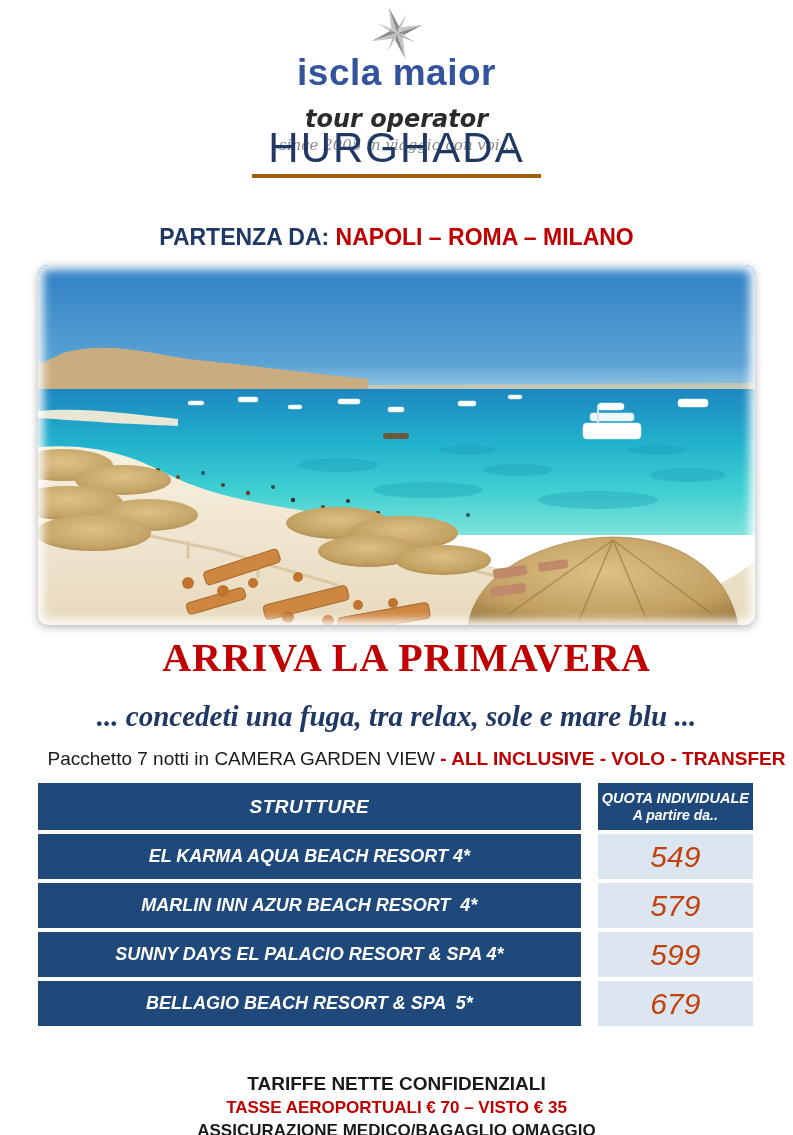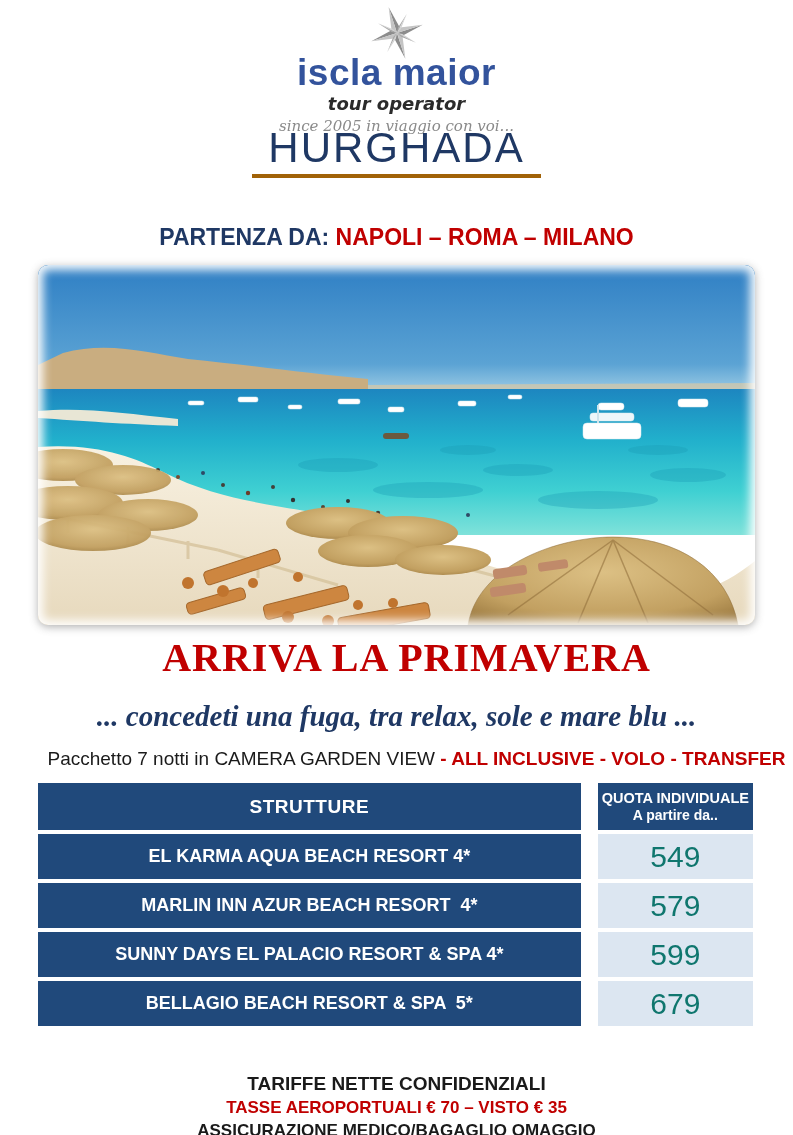--- a/index.html
+++ b/index.html
@@ -6,21 +6,21 @@
   body { background:#ffffff; }
   .page {
     position:relative; width:793px; height:1135px; margin:0 auto;
     background:#ffffff; overflow:hidden;
     font-family:"Liberation Sans", sans-serif;
   }
   
   .logo-block { position:absolute; top:6px; left:0; right:0; text-align:center; }
   .logo-star { display:block; margin:0 auto; width:56px; height:54px; }
   .brand { font-size:37px; font-weight:bold; color:#33539C; letter-spacing:.5px; line-height:1.0; margin-top:-6px; }
-  .tagline { font-size:18px; font-style:italic; color:#2b2b2b; margin-top:2px; font-weight:bold; font-family:"DejaVu Sans", sans-serif;}
+  .tagline { font-size:24px; font-style:italic; color:#2b2b2b; margin-top:14px; font-weight:bold; font-family:"DejaVu Sans", sans-serif;}
   .since { font-size:15px; font-style:italic; color:#8a8a8a; margin-top:3px; font-family:"DejaVu Serif", serif; }
   
   .title-block { position:absolute; top:126px; left:0; right:0; text-align:center; }
   .city-title {
     display:inline-block; font-size:42px; color:#1F3864; letter-spacing:2px;
     line-height:1.05; padding:0 16px 4px 16px; border-bottom:4px solid #a16207;
   }
   .partenza { position:absolute; top:224px; left:0; right:0; text-align:center; font-size:23px; font-weight:bold; }
   .partenza .lbl { color:#1F3864; }
   .partenza .cities { color:#C00000; }
@@ -42,36 +42,36 @@
   }
   .subheadline {
     position:absolute; top:700px; left:0; right:0; text-align:center;
     font-family:"Liberation Serif", serif; font-weight:bold; font-style:italic;
     font-size:29px; color:#1F3864;
   }
   .package { position:absolute; top:748px; left:0; right:0; text-align:center; font-size:19px; color:#1a1a1a;margin-left:40px; }
   .package .hl { color:#C00000; font-weight:bold; }
   
   .price-table { position:absolute; top:783px; left:38px; width:715px; display:flex; flex-direction:column; gap:4px; }
-  .t-row { display:flex; gap:1px; }
+  .t-row { display:flex; gap:1px;font-style:italic; }
   .c-left {
     width:552px; background:#20497B; color:#ffffff; display:flex;
     align-items:center; justify-content:center; text-align:center;
   }
   .c-right {
     width:158px; display:flex; align-items:center; justify-content:center; text-align:center;margin-left:16px;
   }
   .t-head { height:47px; }
   .t-head .c-left { font-size:19px; font-weight:bold; letter-spacing:.5px; }
   .t-head .c-right { background:#20497B; color:#ffffff; flex-direction:column; font-weight:bold; line-height:1.15; }
   .t-head .c-right .l1 { font-size:14.5px; }
   .t-head .c-right .l2 { font-size:14px; }
   .t-body-row { height:45px; }
   .t-body-row .c-left { font-size:18px; font-weight:bold; white-space:pre-wrap; }
-  .t-body-row .c-right { background:#DCE6F1; color:#0f766e; font-size:30px; }
+  .t-body-row .c-right { background:#DCE6F1; color:#c2410c; font-size:30px; }
   
   .footer { position:absolute; top:1056px; left:0; right:0; text-align:center; font-weight:bold;margin-top:17px; }
   .footer .f1 { font-size:19px; color:#1a1a1a; }
   .footer .f2 { font-size:17px; color:#C00000; margin-top:3px; }
   .footer .f3 { font-size:17px; color:#1a1a1a; margin-top:3px; }
 </style>
 </head>
 <body>
 
 <div class="page">

